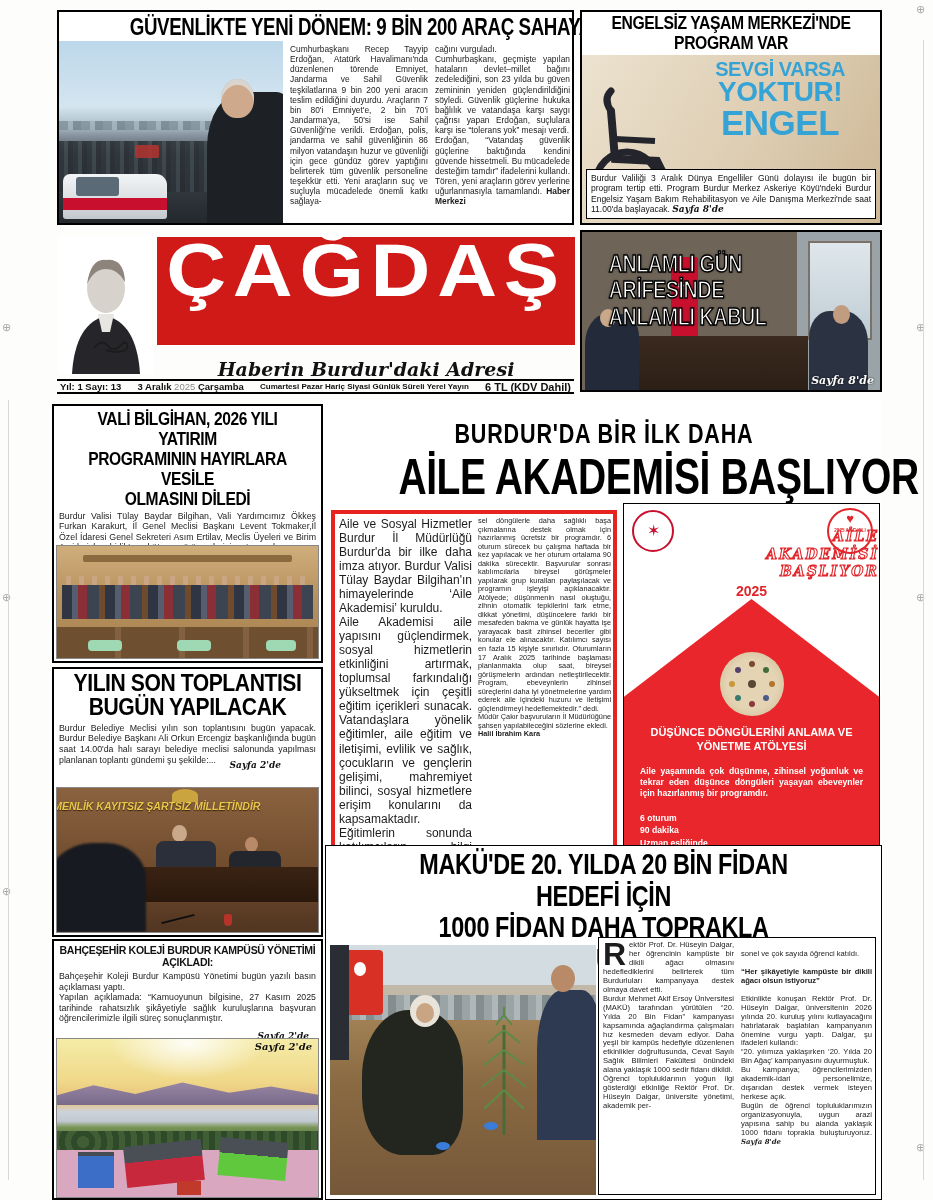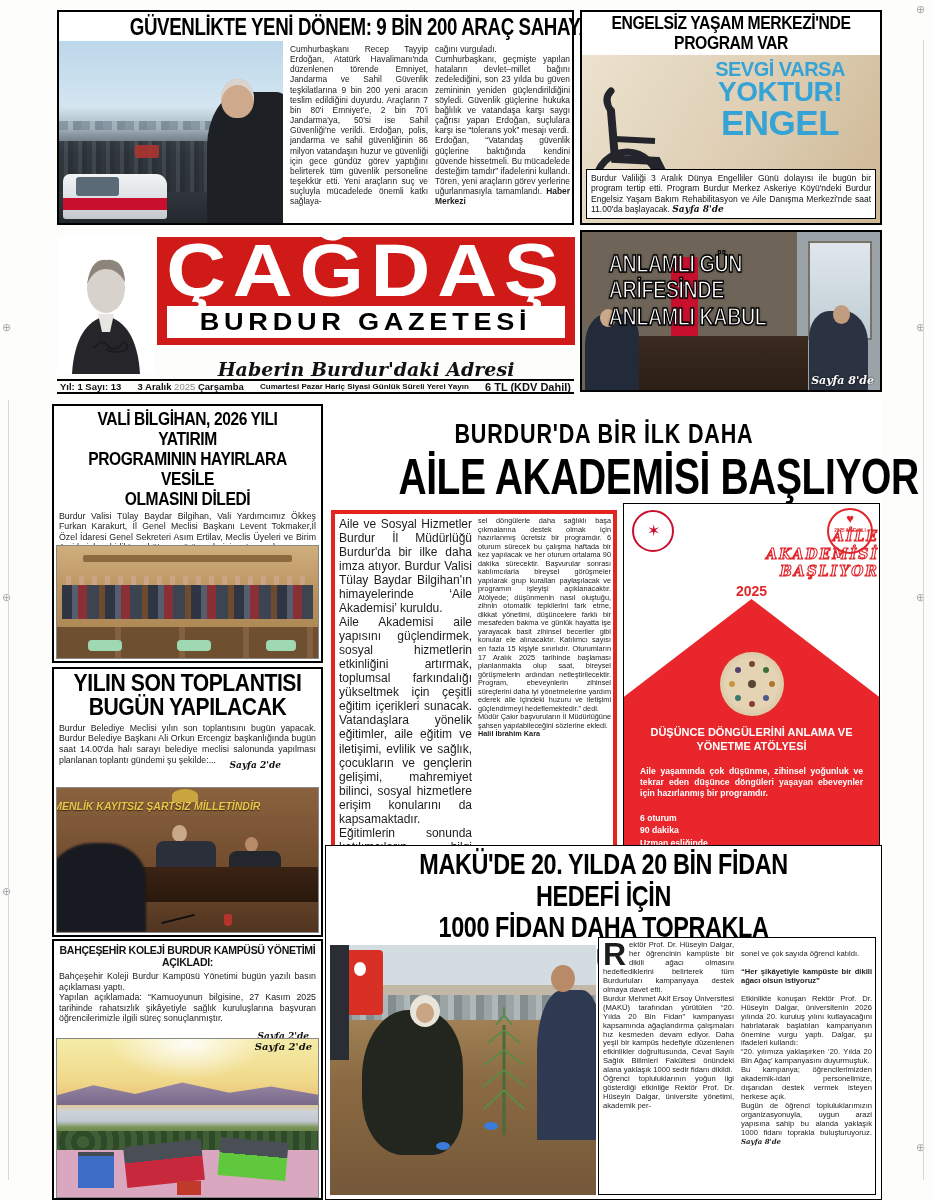--- a/index.html
+++ b/index.html
@@ -84,23 +84,20 @@
     <svg viewBox="0 0 96 138" style="position:absolute;inset:0">
       <path d="M14 138 C16 104 28 84 48 80 C68 84 80 104 82 138 Z" fill="#26262a"></path>
       <path d="M40 78 L56 78 L52 96 L44 96 Z" fill="#e8e6e2"></path>
       <ellipse cx="48" cy="52" rx="19" ry="25" fill="#d7d2cb"></ellipse>
       <path d="M29 48 Q33 22 48 24 Q66 22 67 46 Q60 33 48 33 Q36 33 29 48 Z" fill="#8d857c"></path>
       <path d="M36 112 q8 -10 14 -2 t16 -4 q6 2 2 8 q-10 4 -20 0" fill="none" stroke="#1a1a1a" stroke-width="1.6"></path>
     </svg>
   </div>
   <div class="abs" style="left:157px;top:237px;width:418px;height:108px;background:#d01a18">
     <div style="text-align:center;color:#fff;font-weight:800;font-size:74px;line-height:.98;margin-top:-2px;letter-spacing:6px;transform:scaleX(1.12)">ÇAĞDAŞ</div>
-    <div class="abs" style="left:10px;right:10px;bottom:7px;height:32px;background:#fff;text-align:center">
-      <span class="cond" style="transform:scaleX(1.18);font-weight:800;font-size:23px;letter-spacing:4px;color:#000;line-height:32px">BURDUR GAZETESİ</span>
-    </div>
   </div>
   <div class="abs script" style="left:157px;top:358px;width:418px;text-align:center;font-size:19px;color:#111">Haberin Burdur'daki Adresi</div>
   <div class="abs" style="left:57px;top:379px;width:517px;height:15px;border-top:2px solid #000;border-bottom:2px solid #000;display:flex;align-items:center;justify-content:space-between;padding:0 3px;box-sizing:border-box">
     <b style="font-size:9.5px">Yıl: 1   Sayı: 13</b>
     <span style="font-size:9.5px"><b>3 Aralık</b> <span style="color:#8a8a8a">2025</span> <b>Çarşamba</b></span>
     <b style="font-size:8px">Cumartesi Pazar Hariç Siyasi Günlük Süreli Yerel Yayın</b>
     <b style="font-size:11px">6 TL (KDV Dahil)</b>
   </div>
 </header>
 

